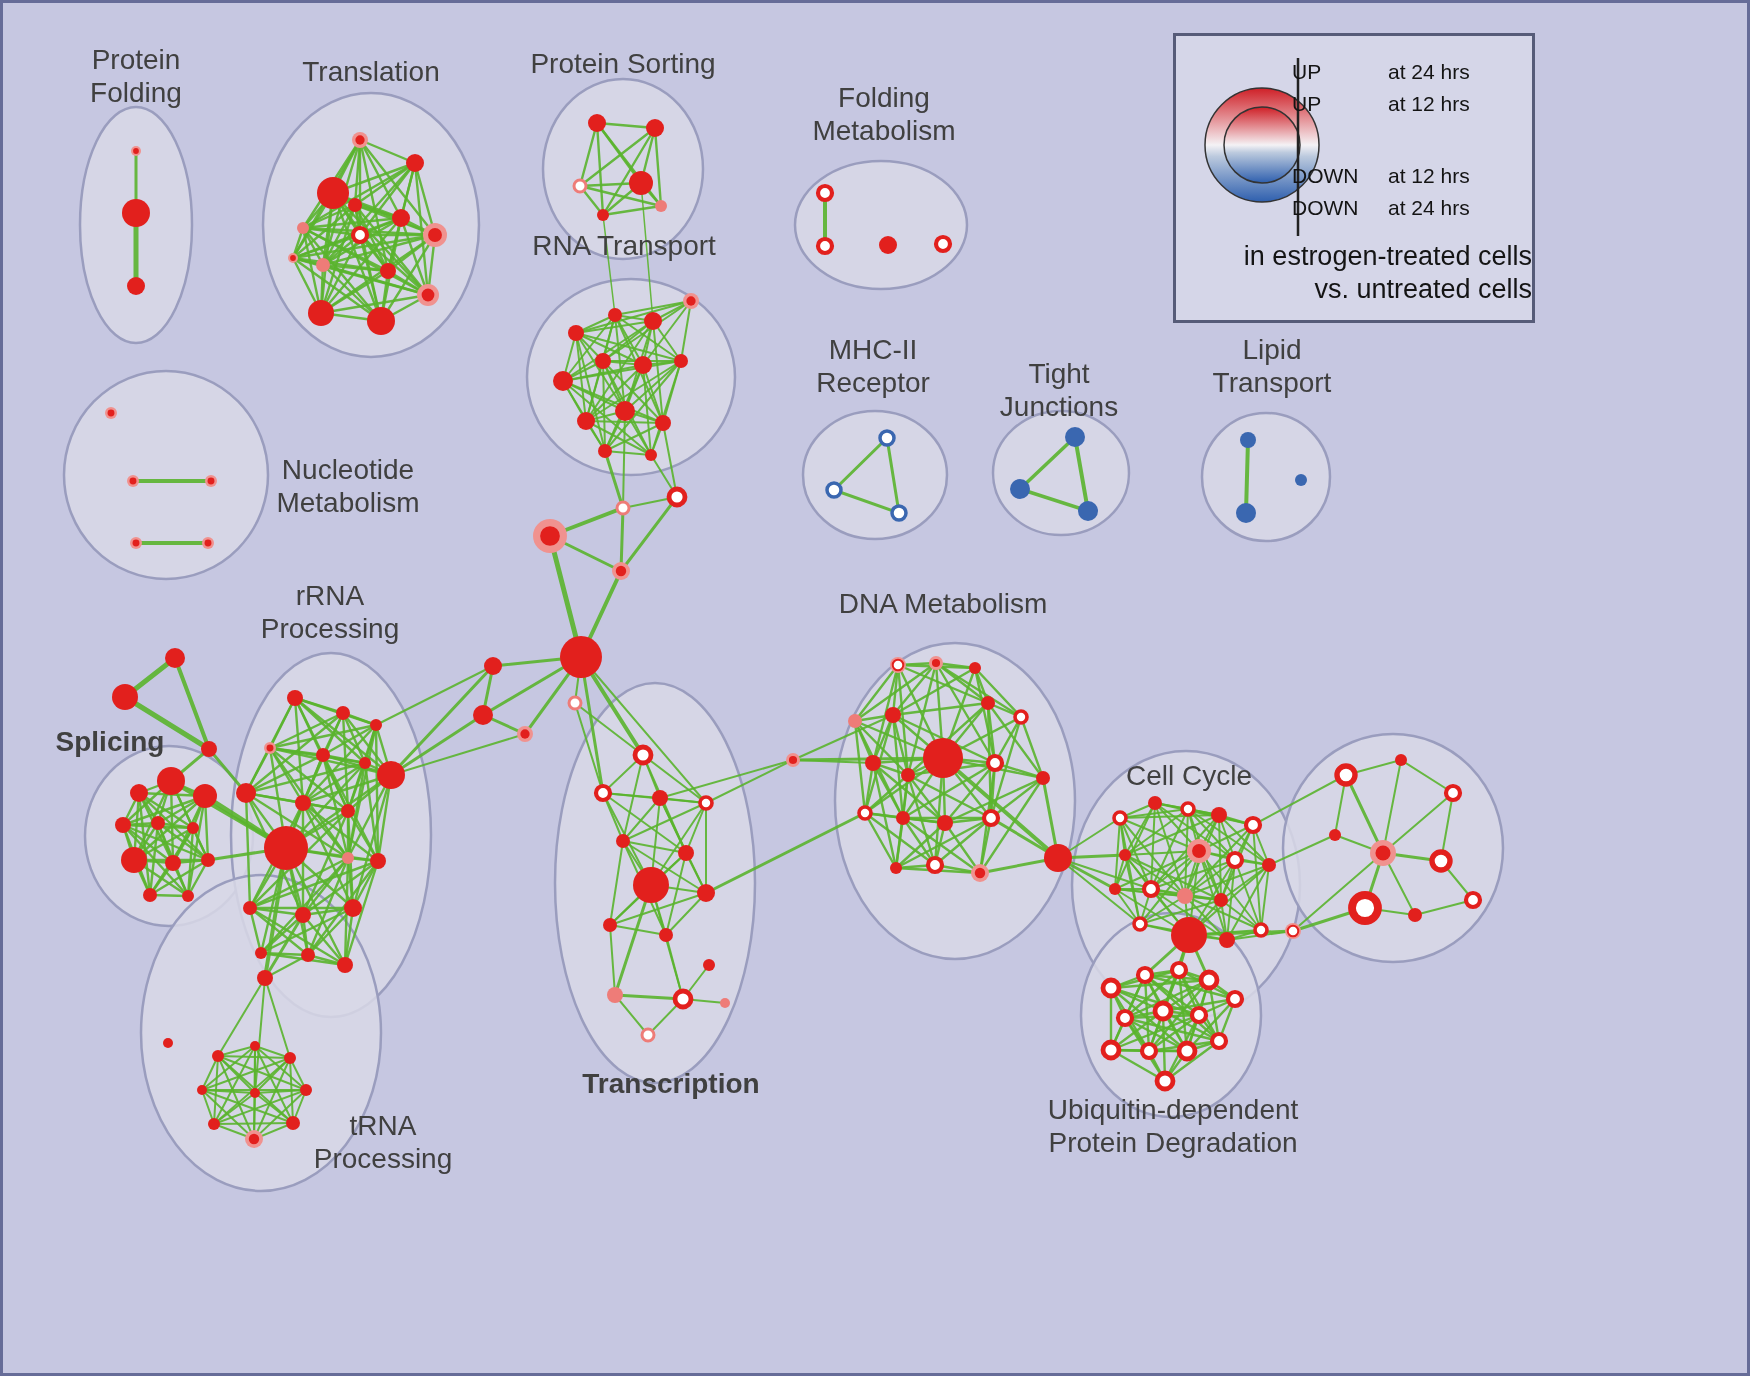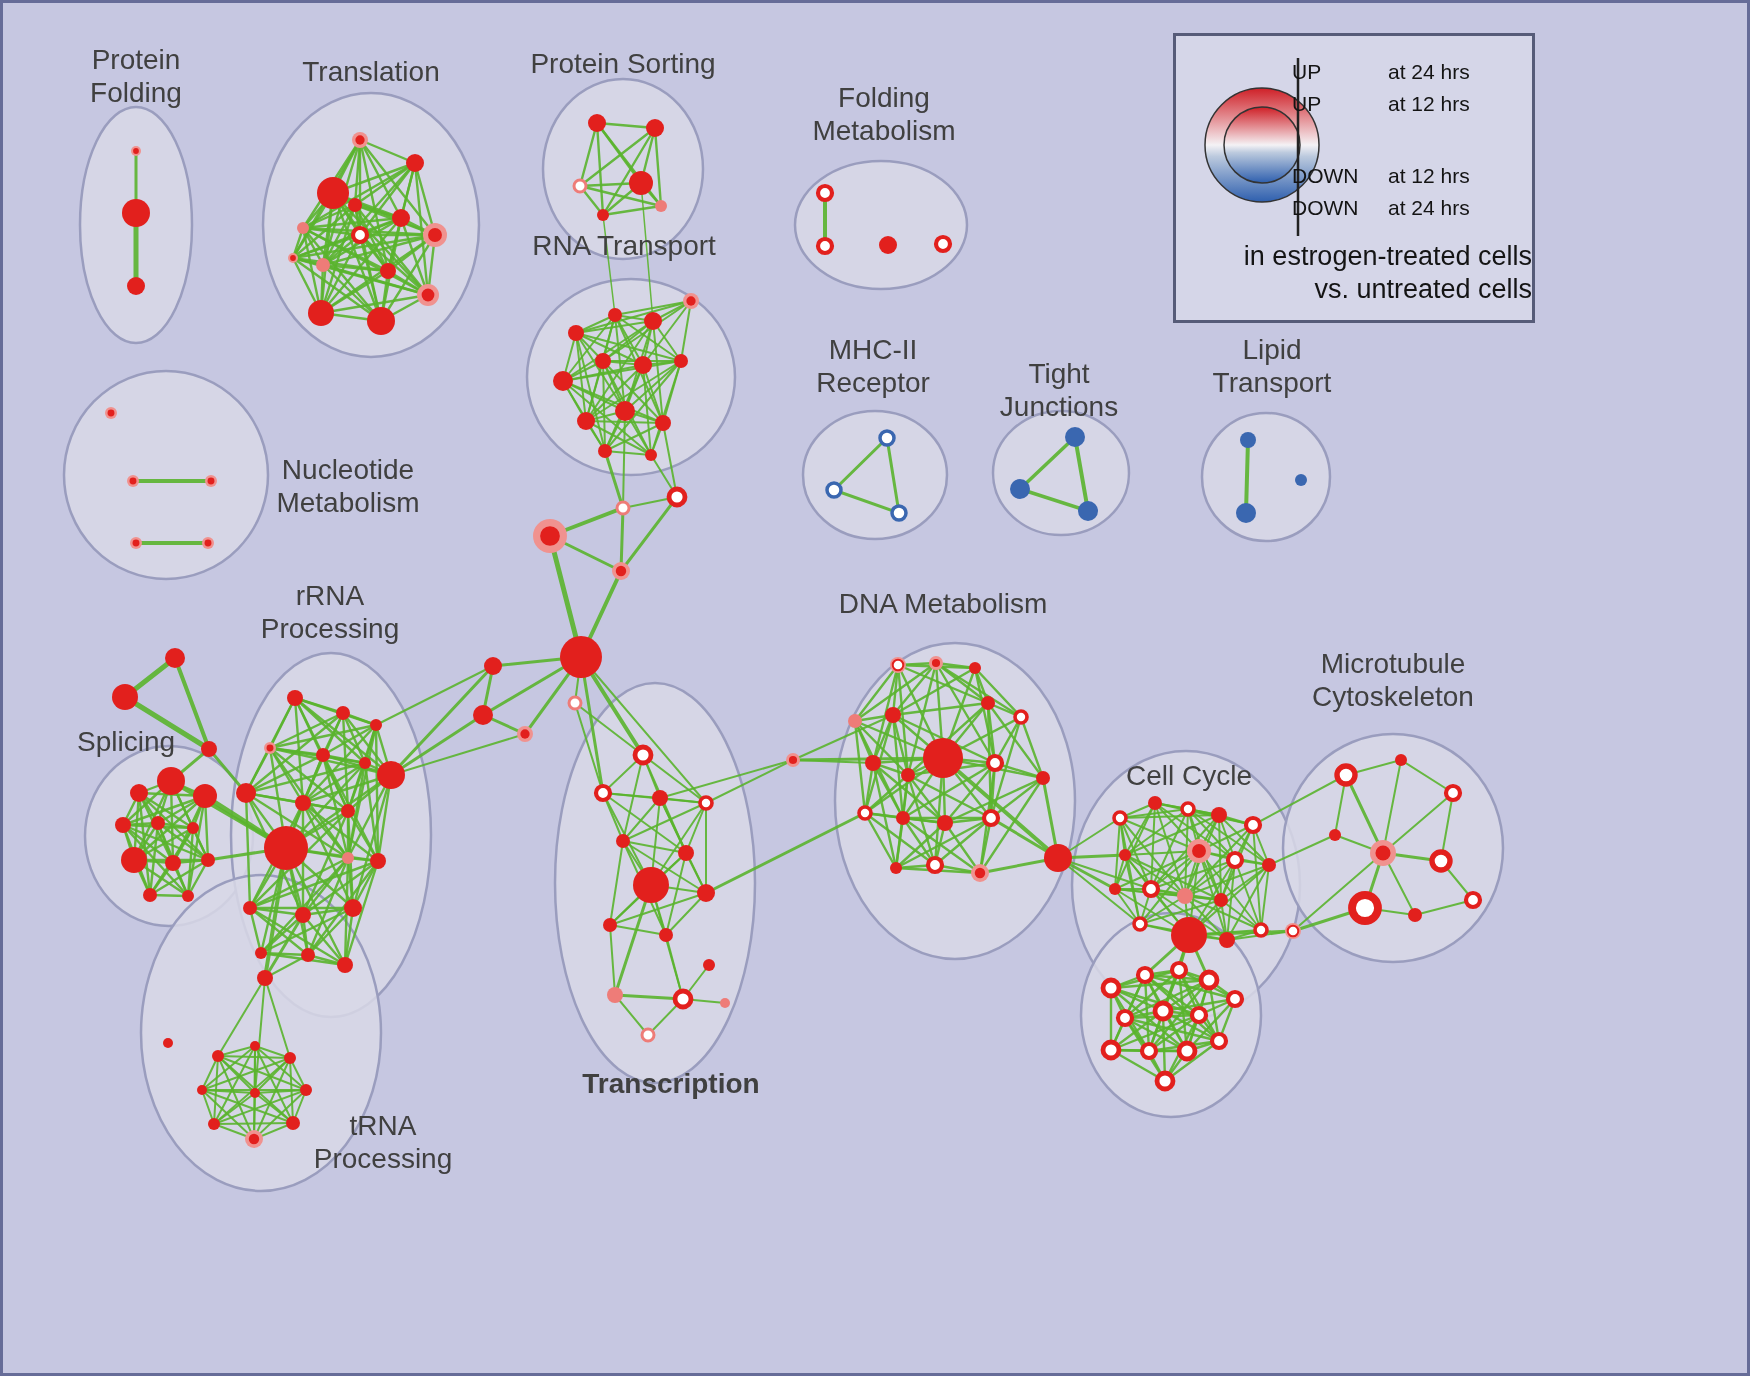--- a/index.html
+++ b/index.html
@@ -1053,21 +1053,21 @@
     <div class="cluster-label" style="left: 345px; top: 450px;">Nucleotide
 Metabolism</div>
     <div class="cluster-label" style="left: 870px; top: 330px;">MHC-II
 Receptor</div>
     <div class="cluster-label" style="left: 1056px; top: 330px; margin-top: 24px;">Tight
 Junctions</div>
     <div class="cluster-label" style="left: 1269px; top: 330px;">Lipid
 Transport</div>
     <div class="cluster-label" style="left: 327px; top: 576px;">rRNA
 Processing</div>
-    <div class="cluster-label" style="left: 123px; top: 722px;">Splicing</div>
+    <div class="cluster-label" style="left: 107px; top: 722px; font-weight: bold;">Splicing</div>
     <div class="cluster-label" style="left: 940px; top: 584px;">DNA Metabolism</div>
-    <div class="cluster-label" style="left: 1390px; top: 644px;">Microtubule
-Cytoskeleton</div>
     <div class="cluster-label" style="left: 1186px; top: 756px;">Cell Cycle</div>
     <div class="cluster-label" style="left: 668px; top: 1064px; font-weight: bold;">Transcription</div>
     <div class="cluster-label" style="left: 380px; top: 1106px;">tRNA
 Processing</div>
+    <div class="cluster-label" style="left: 1170px; top: 1090px;">Ubiquitin-dependent
+Protein Degradation</div>
   </div>
 
 </body></html>

